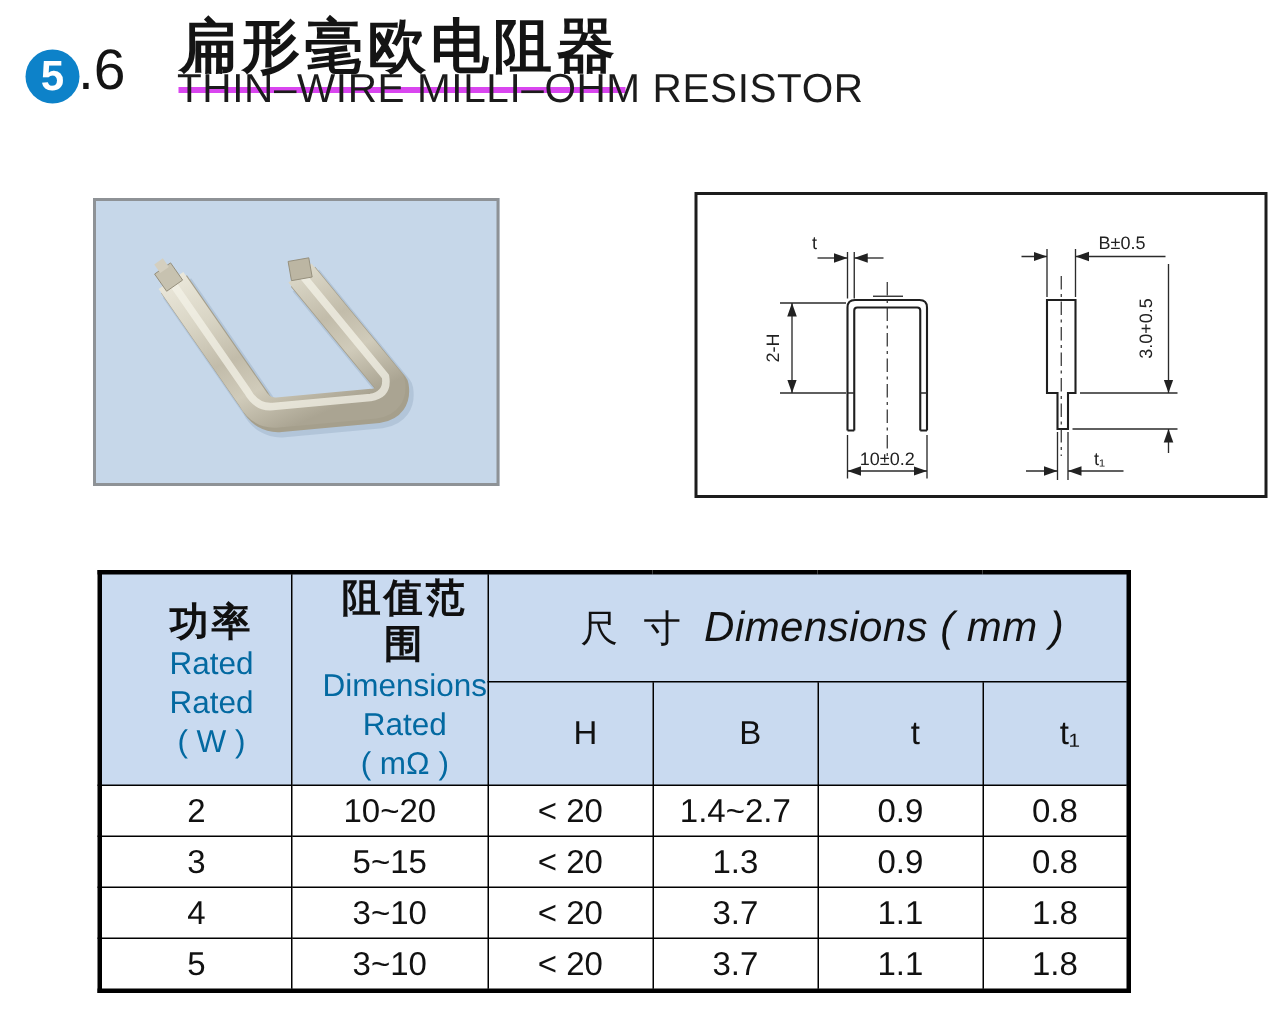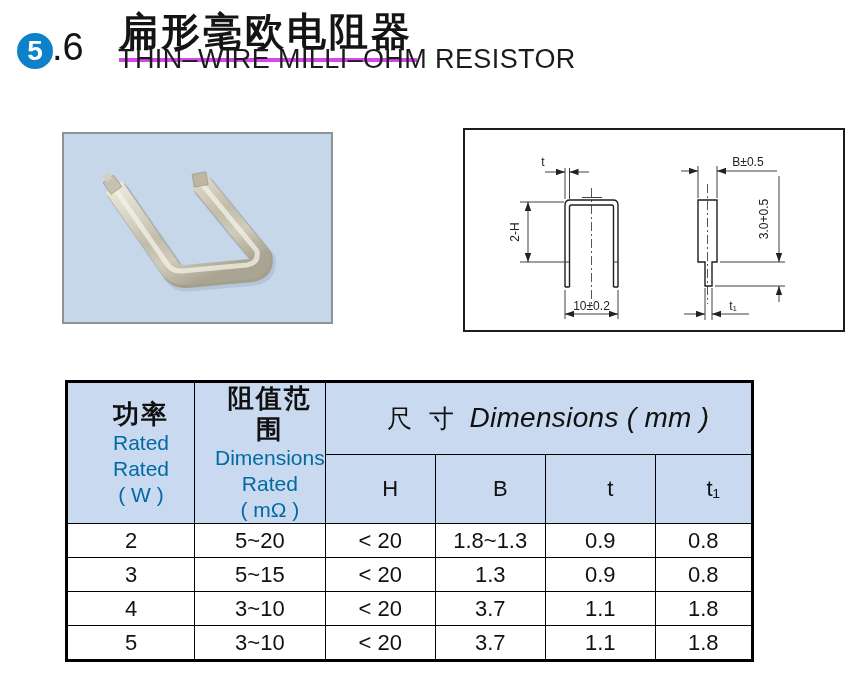--- a/index.html
+++ b/index.html
@@ -184,23 +184,23 @@
       <tr>
         <th class="head sub-h">H</th>
         <th class="head sub-h">B</th>
         <th class="head sub-h">t</th>
         <th class="head sub-h">t₁</th>
       </tr>
     </thead>
     <tbody>
       <tr>
         <td>2</td>
-        <td>5~20</td>
-        <td>&lt; 20</td>
-        <td>1.8~1.3</td>
+        <td>10~20</td>
+        <td>&lt; 20</td>
+        <td>1.4~2.7</td>
         <td>0.9</td>
         <td>0.8</td>
       </tr>
       <tr>
         <td>3</td>
         <td>5~15</td>
         <td>&lt; 20</td>
         <td>1.3</td>
         <td>0.9</td>
         <td>0.8</td>

